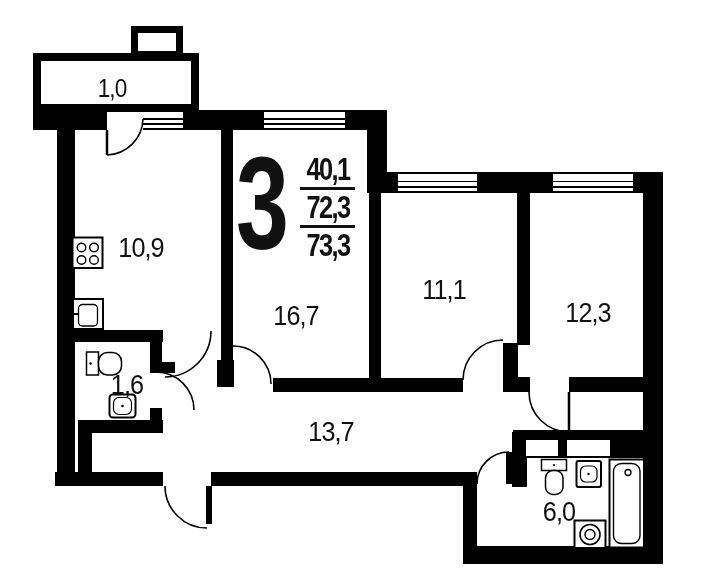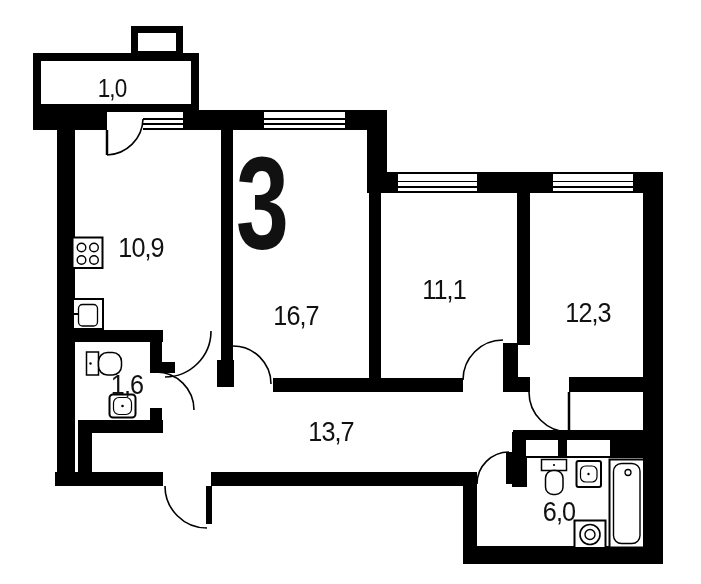--- a/index.html
+++ b/index.html
@@ -150,20 +150,27 @@
       </g>
       <g>
         <rect x="609.5" y="459.5" width="34.5" height="88" stroke-width="2"></rect>
         <rect x="613.5" y="463.5" width="26.5" height="80" rx="8" stroke-width="1.4"></rect>
         <circle cx="628" cy="472.5" r="3" stroke-width="1.3"></circle>
       </g>
     </g>
   </svg>
 
   <div id="apt-type">3</div>
+  <div id="areas">
+    <div class="val">40,1</div>
+    <div class="frac-line"></div>
+    <div class="val">72,3</div>
+    <div class="frac-line"></div>
+    <div class="val">73,3</div>
+  </div>
 
   <div class="label" style="left:112px;top:88px;font-size:25px;">1,0</div>
   <div class="label" style="left:141px;top:248px;">10,9</div>
   <div class="label" style="left:127px;top:385px;">1,6</div>
   <div class="label" style="left:296px;top:316px;">16,7</div>
   <div class="label" style="left:331px;top:432px;">13,7</div>
   <div class="label" style="left:444px;top:290px;">11,1</div>
   <div class="label" style="left:588px;top:313px;">12,3</div>
   <div class="label" style="left:559px;top:512px;">6,0</div>
 

